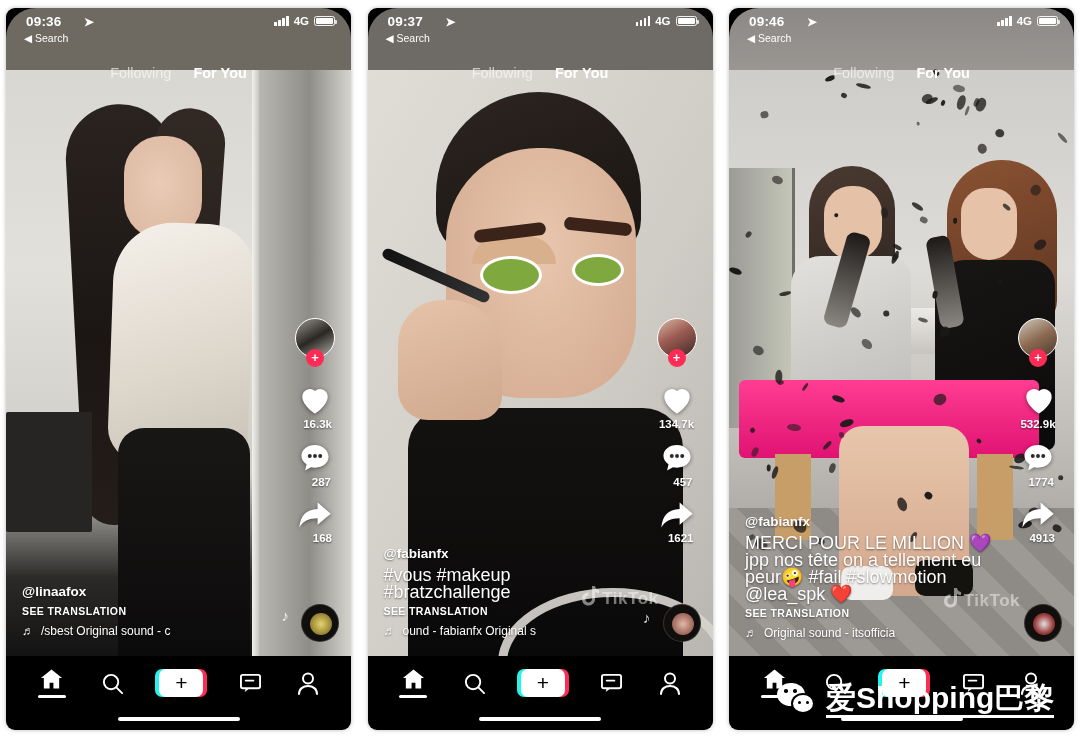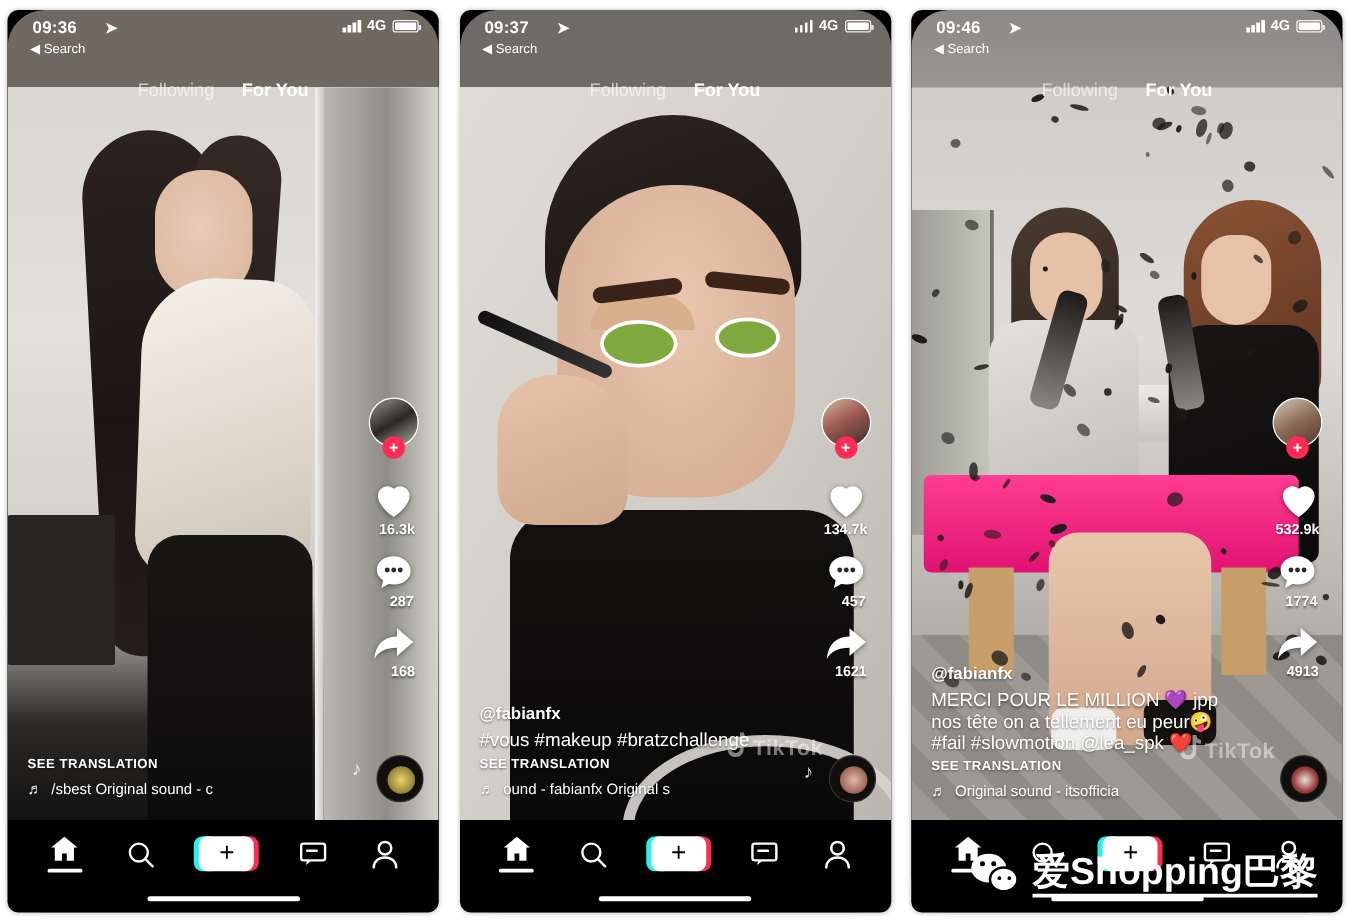--- a/index.html
+++ b/index.html
@@ -180,21 +180,21 @@
       font-size:13px; line-height:17px; text-align:center; font-weight:bold; }
   .act { display:flex; flex-direction:column; align-items:flex-end; margin-bottom:13px; }
   .act svg { display:block; filter: drop-shadow(0 1px 2px rgba(0,0,0,.45)); }
   .act .cnt { color:#fff; font-size:11.5px; font-weight:bold; margin-top:3px;
       text-shadow:0 1px 2px rgba(0,0,0,.55); }
 
   
   .caption { position:absolute; left:16px; right:78px; bottom:92px; z-index:9; color:#fff;
       text-shadow:0 1px 2px rgba(0,0,0,.5); }
   .handle { font-size:13.5px; font-weight:bold; margin-bottom:6px; }
-  .desc { font-size:15px; line-height:17px; }
+  .desc { font-size:18px; line-height:17px; }
   .see-tr { font-size:10.5px; font-weight:bold; letter-spacing:.4px; margin-top:4px; }
   .music { font-size:12px; margin-top:7px; display:flex; align-items:center; gap:7px;
       white-space:nowrap; overflow:hidden; }
 
   
   .disc { position:absolute; right:12px; bottom:88px; width:38px; height:38px;
       border-radius:50%; background:#100f0e; z-index:9;
       border:1px solid rgba(255,255,255,.15); overflow:hidden; }
   .disc .inner { position:absolute; left:8px; top:8px; width:22px; height:22px;
       border-radius:50%; }
@@ -310,20 +310,21 @@
           <span>
             <svg width="34" height="28" viewBox="0 0 26 21">
                 <path fill="#fff" d="M15 1v5C6 6.5 2 11 1 20c3-5 7-7 14-7v5l10-8.5z"></path>
               </svg>
           </span>
           <span class="cnt">168</span>
         </div>
       </div>
 
       <div class="caption">
+        <div class="handle">@linaafox</div>
         <div class="see-tr">SEE TRANSLATION</div>
         <div class="music">
           <span>♬</span>
           <span>/sbest    Original sound - c</span>
         </div>
       </div>
       <span class="note" style="right:62px; bottom:106px;">♪</span>
       <div class="disc d1">
           <div class="inner"></div>
         </div>

